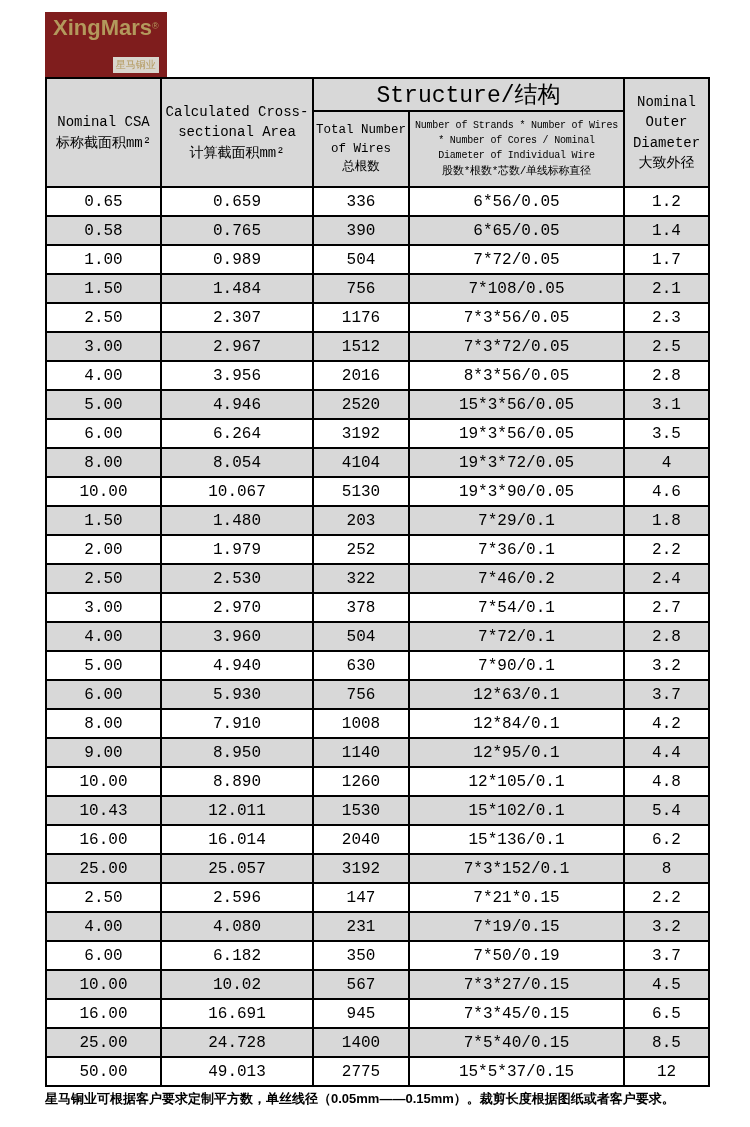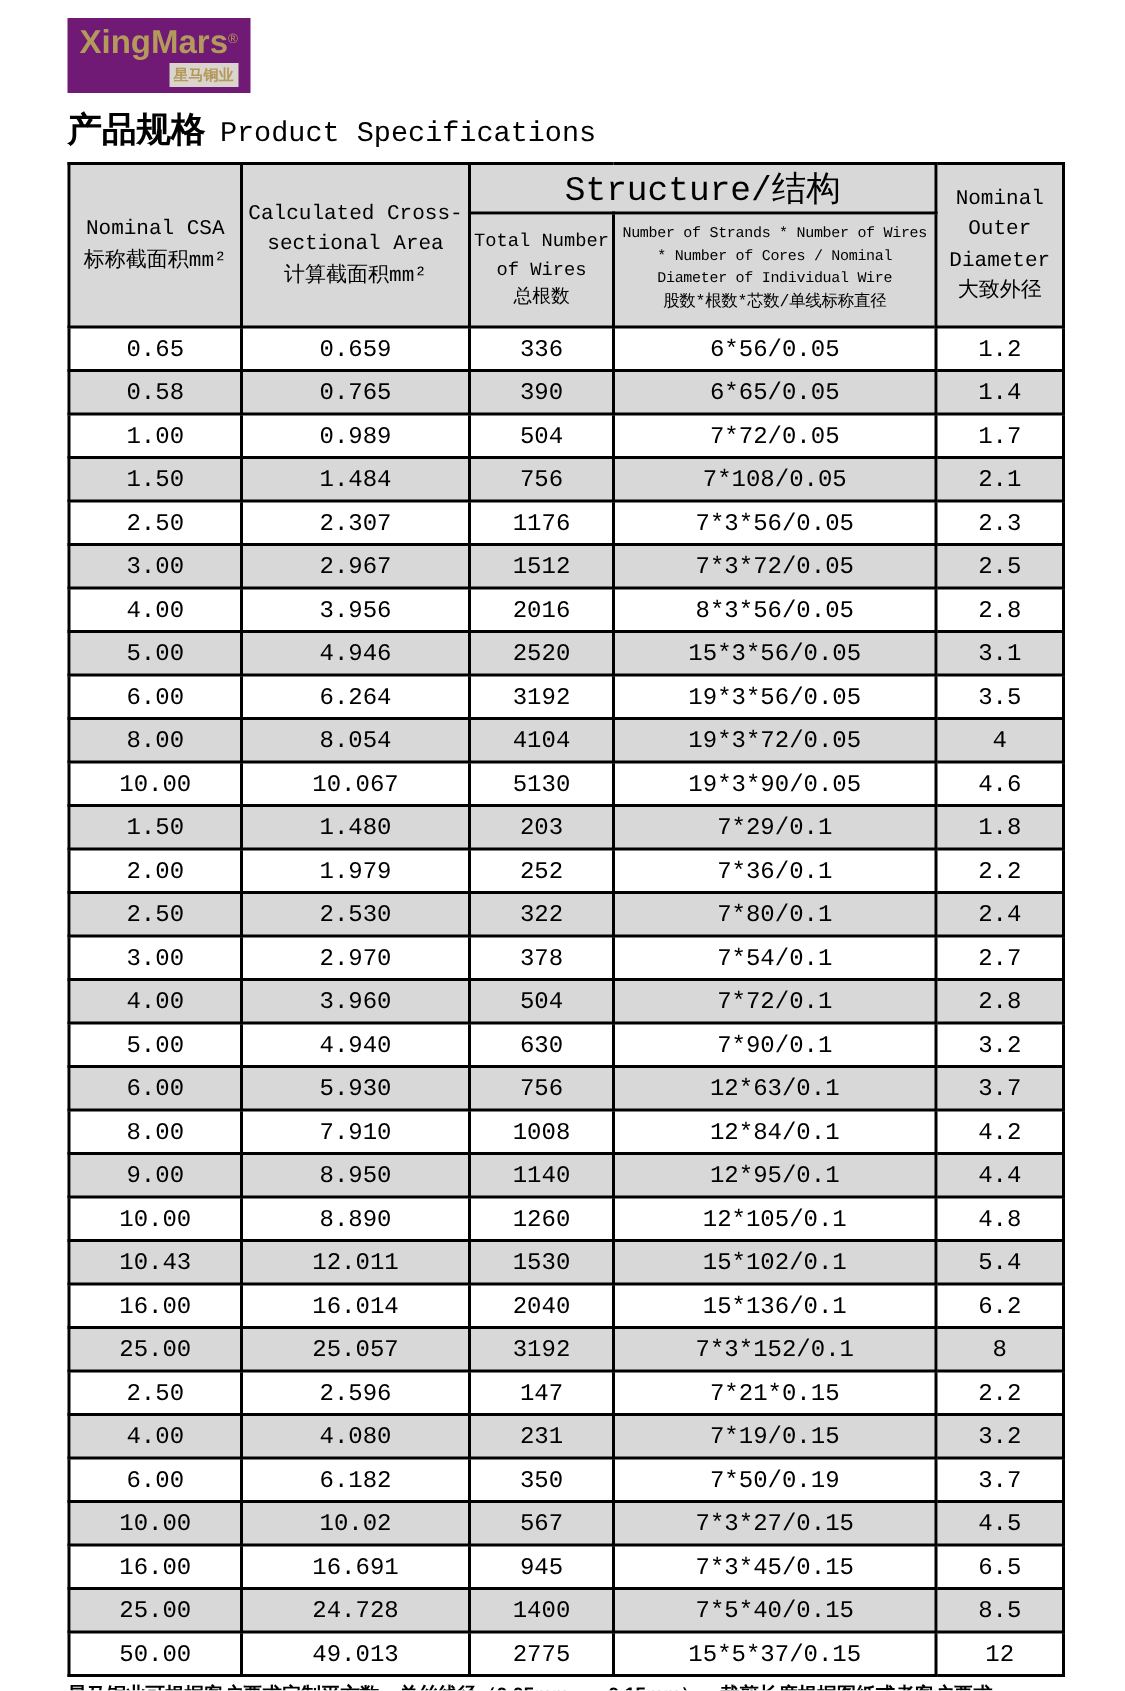--- a/index.html
+++ b/index.html
@@ -2,29 +2,29 @@
 <html style="--accent: #b3995c; --headerbg: #d8d8d8; --rowalt: #d8d8d8;"><head>
 <meta charset="utf-8">
 <style>
   html,body { margin:0; padding:0; background:#ffffff; }
   .page {
     width:750px; height:1127px; background:#fff; color:#000;
     font-family:"Liberation Mono","DejaVu Sans Mono",monospace;
     box-sizing:border-box; padding:12px 42px 0 45px; overflow:hidden;
   }
   
-  .logo { display:inline-block; background:#701a75; padding:5px 8px 4px 8px; }
+  .logo { display:inline-block; background:#7f1d1d; padding:5px 8px 4px 8px; }
   .logo-brand {
     color:var(--accent,#b3995c); font-weight:bold; font-size:22px;
     font-family:"Liberation Sans",sans-serif; line-height:1;
   }
   .logo-reg { color:var(--accent,#b3995c); font-size:9px; vertical-align:super; font-family:"Liberation Sans",sans-serif; }
   .logo-sub {
-    color:var(--accent,#b3995c); background:#d9d5cd; font-weight:bold;
-    font-size:10px; width:max-content; margin-left:auto; margin-top:2px;
+    color:var(--accent,#b3995c); background:#d9d5cd; font-weight:normal;
+    font-size:10px; width:max-content; margin-left:auto; margin-top:17px;
     padding:1px 3px; font-family:"Liberation Sans",sans-serif;
   }
   
   .title { margin:9px 0 6px 0; white-space:nowrap; }
   .title-zh { font-size:23px; font-weight:bold; font-family:"Liberation Sans",sans-serif; }
   .title-en { font-size:19px; }
   
   table.spec { border-collapse:collapse; table-layout:fixed; width:663px; }
   table.spec th, table.spec td {
     border:2px solid #000; text-align:center; vertical-align:middle;
@@ -50,24 +50,20 @@
 <body>
 
 <div class="page">
 
   <div class="logo">
     <div class="logo-line"><span class="logo-brand">XingMars</span><span class="logo-reg">®</span>
     </div>
     <div class="logo-sub">星马铜业</div>
   </div>
 
-  <div class="title">
-    <span class="title-zh">产品规格</span>
-    <span class="title-en">Product Specifications</span>
-  </div>
 
   <table class="spec">
     <colgroup>
       <col style="width:115px">
         <col style="width:152px">
         <col style="width:96px">
         <col style="width:215px">
         <col style="width:85px">
     </colgroup>
     <thead>
@@ -188,21 +184,21 @@
           <td>2.00</td>
           <td>1.979</td>
           <td>252</td>
           <td>7*36/0.1</td>
           <td>2.2</td>
         </tr>
         <tr>
           <td>2.50</td>
           <td>2.530</td>
           <td>322</td>
-          <td>7*80/0.1</td>
+          <td>7*46/0.2</td>
           <td>2.4</td>
         </tr>
         <tr>
           <td>3.00</td>
           <td>2.970</td>
           <td>378</td>
           <td>7*54/0.1</td>
           <td>2.7</td>
         </tr>
         <tr>

